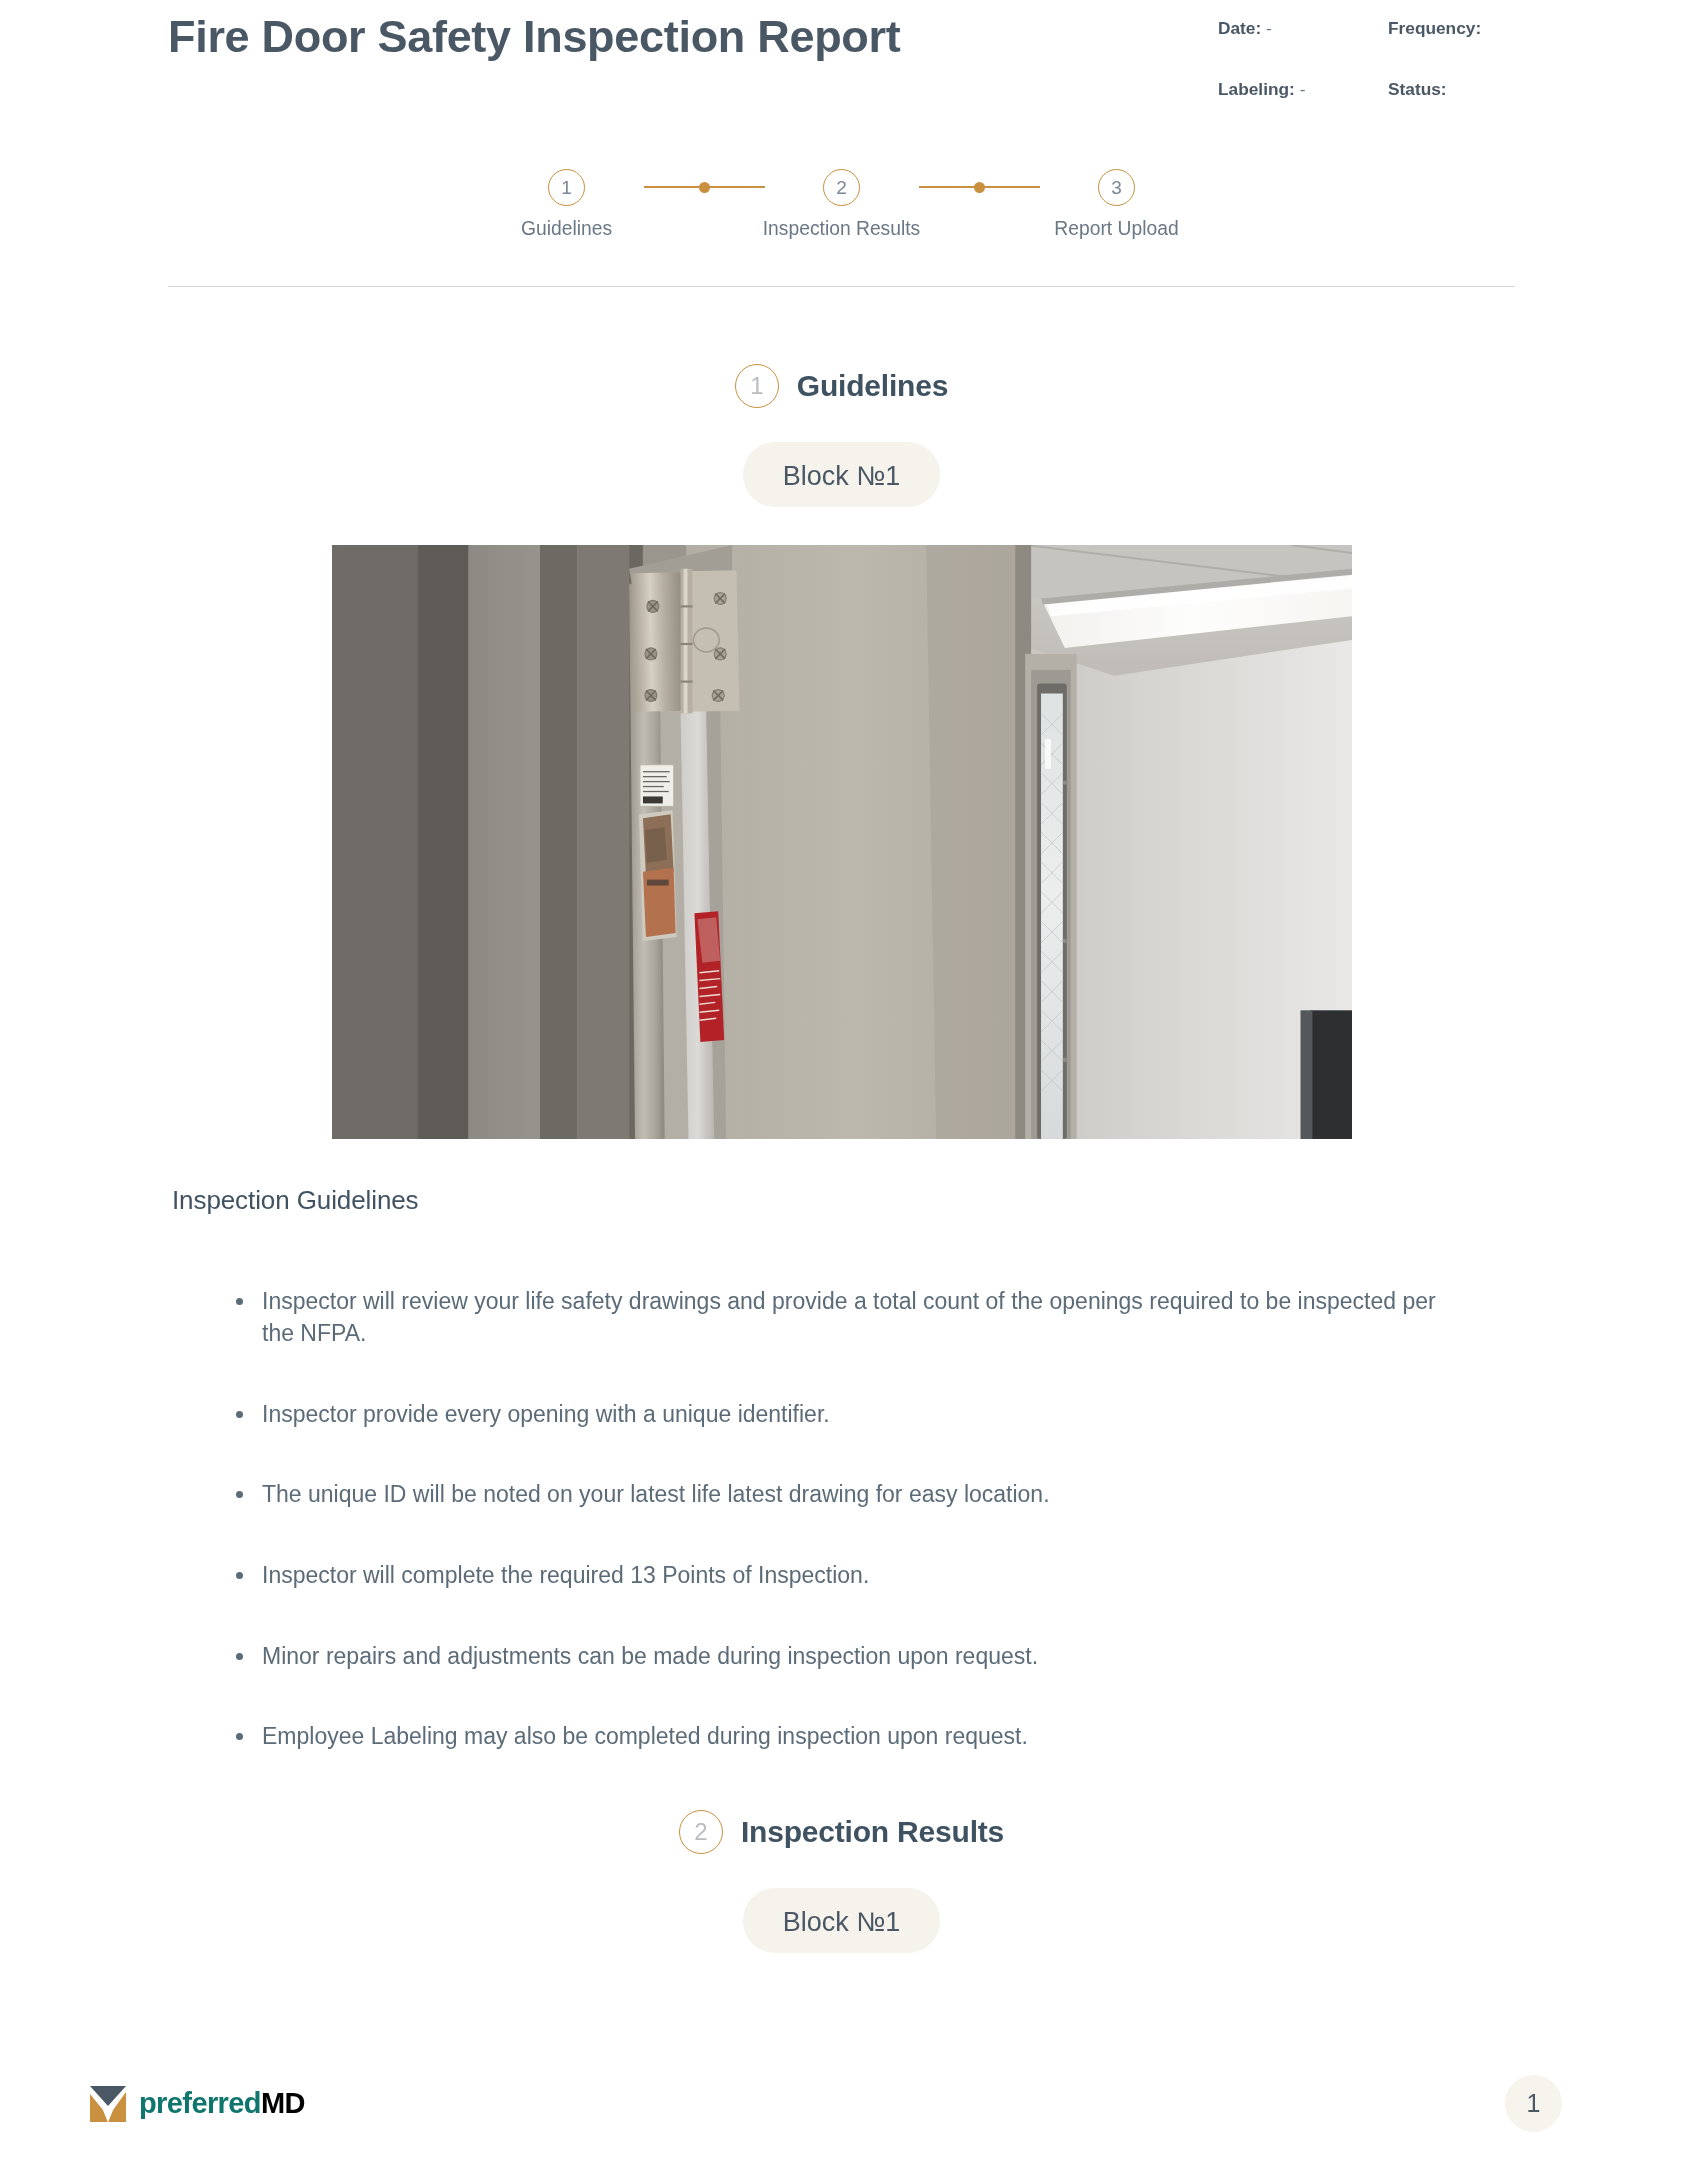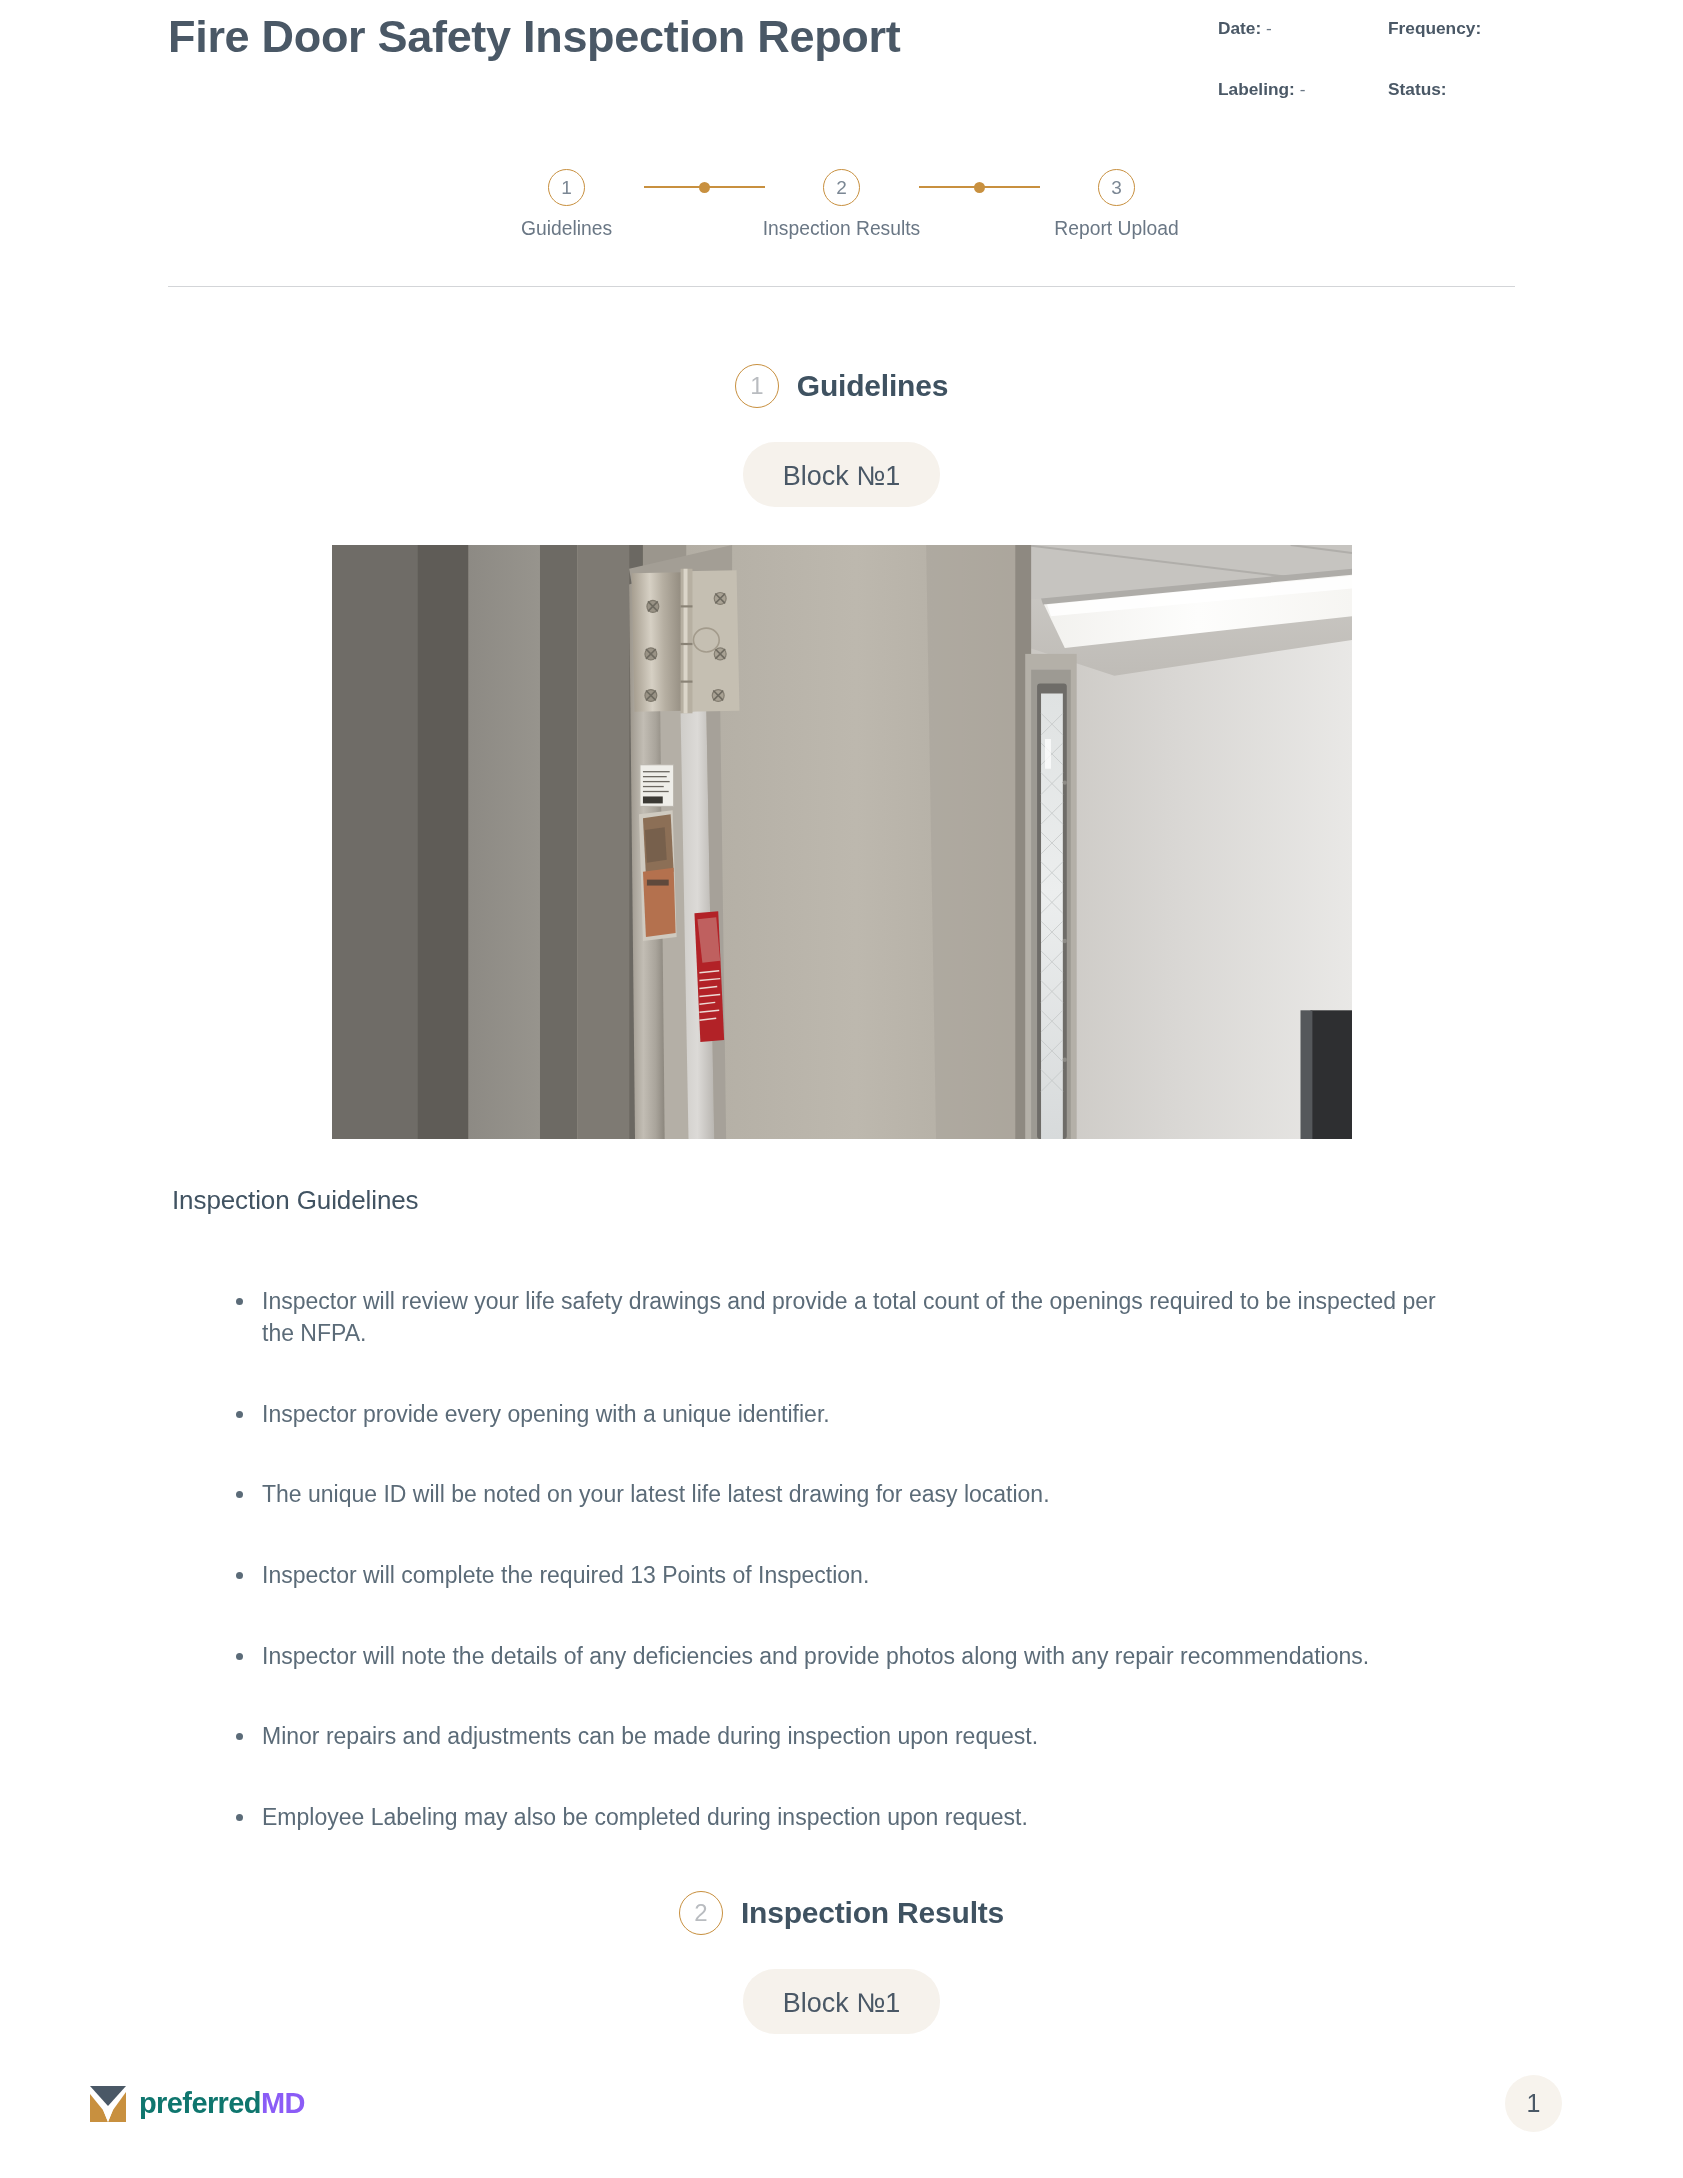--- a/index.html
+++ b/index.html
@@ -235,21 +235,21 @@
     gap: 10px;
   }
   .logo-mark { width: 42px; height: 40px; display:block; }
   .logo-text {
     font-size: 29px;
     font-weight: bold;
     letter-spacing: -0.6px;
     line-height: 1;
   }
   .logo-text .t1 { color: #0f766e; }
-  .logo-text .t2 { color: #8b5cf6; }
+  .logo-text .t2 { color: #000000; }
 
   .page-num {
     width: 57px;
     height: 57px;
     border-radius: 50%;
     background: #f7f3ed;
     display: flex;
     align-items: center;
     justify-content: center;
     font-size: 25px;
@@ -523,21 +523,20 @@
     </div>
   </div>
 
   <div class="body-heading">Inspection Guidelines</div>
 
   <ul class="bullets">
     <li>Inspector will review your life safety drawings and provide a total count of the openings required to be inspected per the NFPA.</li>
     <li>Inspector provide every opening with a unique identifier.</li>
     <li>The unique ID will be noted on your latest life latest drawing for easy location.</li>
     <li>Inspector will complete the required 13 Points of Inspection.</li>
-    <li>Inspector will note the details of any deficiencies and provide photos along with any repair recommendations.</li>
     <li>Minor repairs and adjustments can be made during inspection upon request.</li>
     <li>Employee Labeling may also be completed during inspection upon request.</li>
   </ul>
 
   <div class="section-heading" style="margin-top:57px;">
     <div class="section-num">2</div>
     <div class="section-title">Inspection Results</div>
   </div>
 
   <div class="pill-row">

